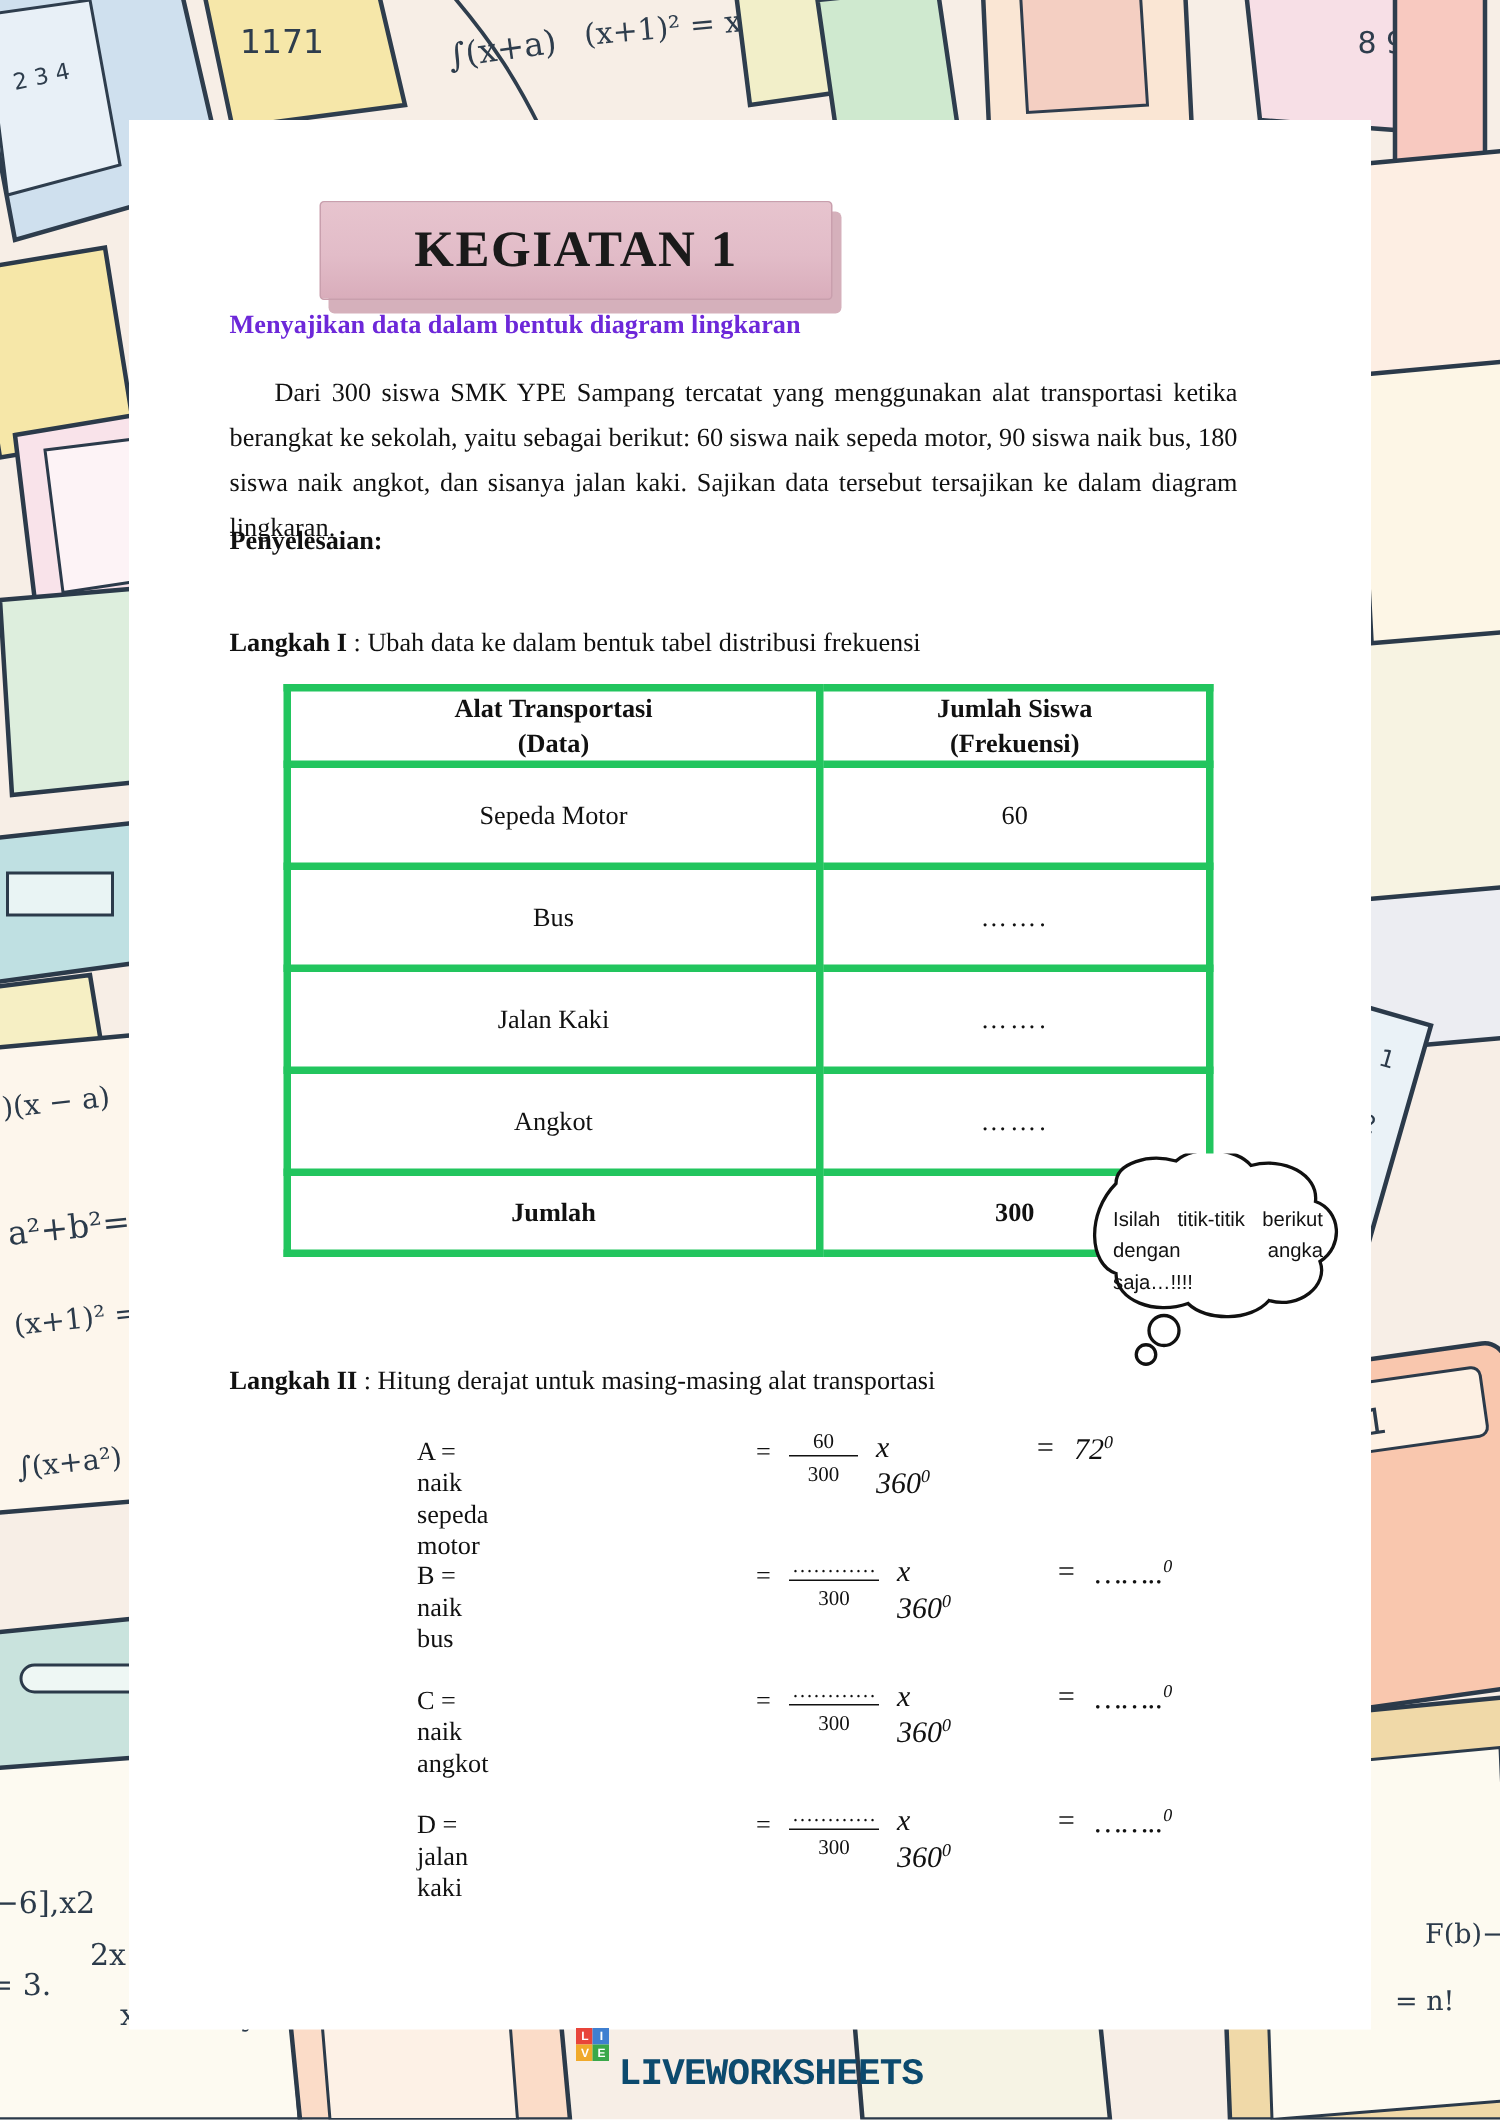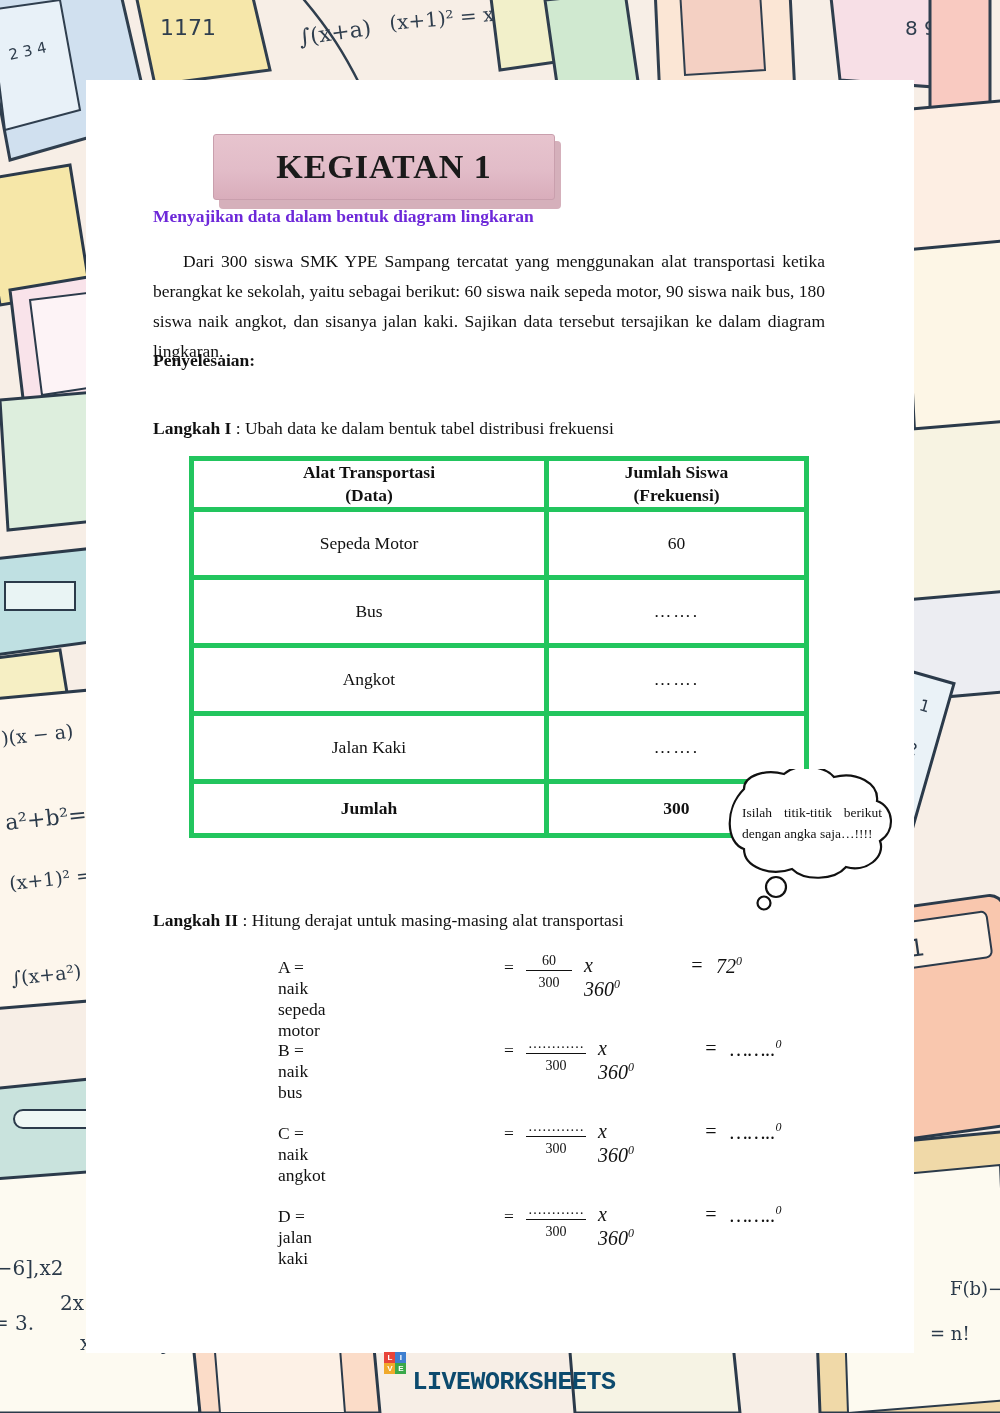--- a/index.html
+++ b/index.html
@@ -93,21 +93,21 @@
   td.val-bot { vertical-align:bottom; padding-bottom:10px; }
   tr.total td { font-weight:bold; height:54px; }
 
   
   .bubble {
     position:absolute; left:714px; top:769px; width:190px; height:120px;
     z-index:6;
   }
   .bubble .txt {
     position:absolute; left:28px; top:33px; width:140px;
-    font-family:Liberation Serif, serif;
+    font-family:Liberation Sans, sans-serif;
     font-size:13.5px; line-height:21px; color:#111;
     text-align:justify;
   }
 
   
   .formula-row { position:absolute; font-size:17.5px; color:#111; }
   .f-label { position:absolute; }
   .f-eq { position:absolute; }
   .frac {
     position:absolute; display:inline-block; text-align:center;
@@ -274,25 +274,25 @@
     </tr>
     <tr>
       <td>Sepeda Motor</td>
       <td>60</td>
     </tr>
     <tr>
       <td class="lbl-top">Bus</td>
       <td class="val-bot dots">…….</td>
     </tr>
     <tr>
+      <td class="lbl-top">Jalan Kaki</td>
+      <td class="val-bot dots">…….</td>
+    </tr>
+    <tr>
       <td class="lbl-top">Angkot</td>
-      <td class="val-bot dots">…….</td>
-    </tr>
-    <tr>
-      <td class="lbl-top">Jalan Kaki</td>
       <td class="val-bot dots">…….</td>
     </tr>
     <tr class="total">
       <td>Jumlah</td>
       <td>300</td>
     </tr>
   </tbody>
     </table>
 
   <div class="bubble">

